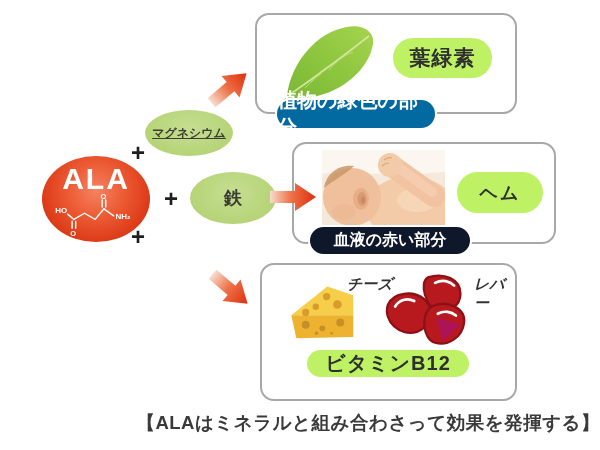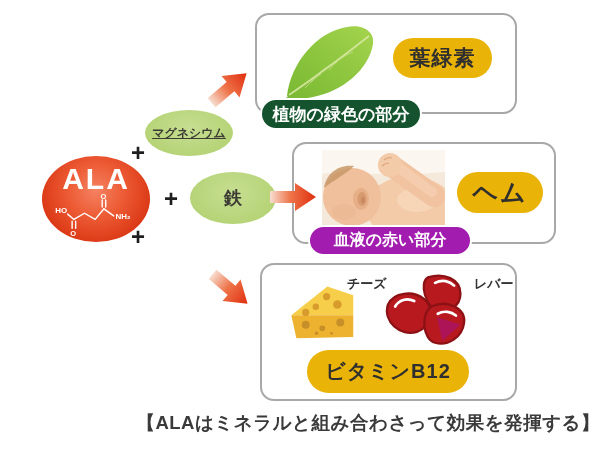--- a/index.html
+++ b/index.html
@@ -30,36 +30,36 @@
   .arrow1{left:206px;top:73px;transform:rotate(-40deg);z-index:6;}
   .arrow2{left:270px;top:182px;z-index:6;}
   .arrow3{left:207px;top:274px;transform:rotate(40deg);z-index:6;}
 
   
   .result-box{position:absolute;background:#fff;border:2px solid #a8a8a8;border-radius:14px;}
   .box-chl{left:255px;top:13px;width:258px;height:97px;}
   .box-heme{left:292px;top:142px;width:260px;height:98px;}
   .box-b12{left:260px;top:263px;width:253px;height:134px;}
 
-  .pill{background:#eab308;border-radius:22px;display:flex;align-items:center;justify-content:center;
+  .pill{background:#bef264;border-radius:22px;display:flex;align-items:center;justify-content:center;
         color:#2f2f2f;font-weight:600;}
   .pill-chl{left:136px;top:23px;width:99px;height:40px;font-size:21px;letter-spacing:1px;}
-  .pill-heme{left:163px;top:28px;width:86px;height:41px;font-size:25px;letter-spacing:2px;}
-  .pill-b12{left:45px;top:85px;width:162px;height:43px;font-size:20px;letter-spacing:1px;}
+  .pill-heme{left:163px;top:28px;width:86px;height:41px;font-size:18px;letter-spacing:2px;}
+  .pill-b12{left:45px;top:85px;width:162px;height:27px;font-size:20px;letter-spacing:1px;}
 
   .tag{border-radius:16px;border:2px solid #fff;color:#fff;font-weight:bold;
        display:flex;align-items:center;justify-content:center;z-index:5;}
-  .tag-chl{left:3px;top:83px;width:158px;height:28px;background:#14532d;font-size:17px;}
-  .tag-heme{left:14px;top:81px;width:160px;height:27px;background:#a21caf;font-size:16px;}
+  .tag-chl{left:18px;top:83px;width:158px;height:28px;background:#0369a1;font-size:20px;}
+  .tag-heme{left:14px;top:81px;width:160px;height:27px;background:#0f172a;font-size:16px;}
 
   .leaf{left:20px;top:5px;width:105px;height:88px;}
   .photo{left:28px;top:6px;width:123px;height:77px;overflow:hidden;}
   .cheese{left:25px;top:13px;width:72px;height:66px;}
   .liver{left:118px;top:7px;width:92px;height:78px;}
-  .food-label{font-size:13px;font-weight:bold;color:#333;}
+  .food-label{font-size:15px;font-weight:bold;color:#333;font-style:italic;}
   .cheese-label{left:85px;top:10px;}
   .liver-label{left:212px;top:10px;}
 
   .caption{left:0;width:600px;top:410px;text-align:right;font-size:18.5px;font-weight:bold;
            color:#3a3a3a;letter-spacing:0.5px;}
 </style>
 </head>
 <body>
 
 <div class="canvas">

